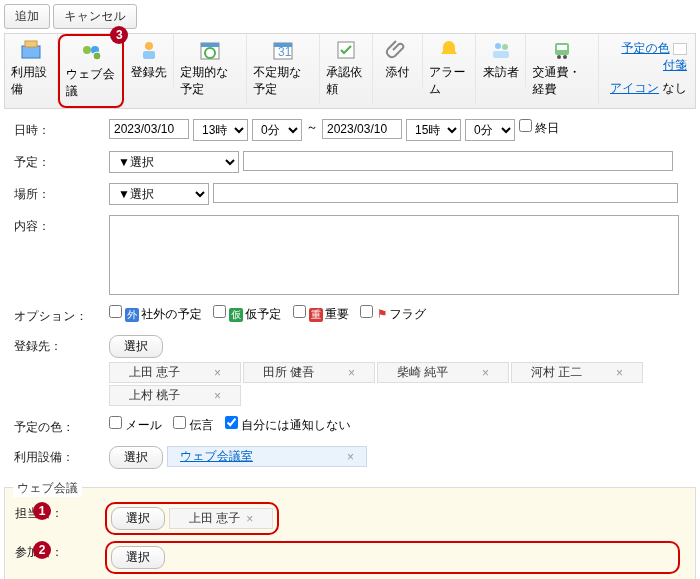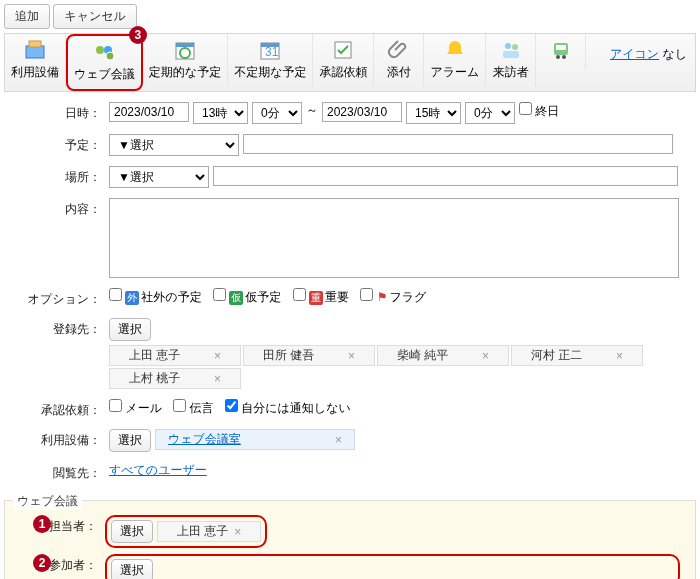--- a/index.html
+++ b/index.html
@@ -8,33 +8,33 @@
 .topbar{margin-bottom:4px}
 .toolbar{border:1px solid #d8d8d8;background:linear-gradient(#fafafa,#f0f0f0);display:flex;align-items:flex-start;padding:0}
 .tb-item{display:flex;flex-direction:column;align-items:center;justify-content:center;padding:4px 6px 6px;border-right:1px solid #e6e6e6;cursor:pointer;min-width:50px;position:relative}
 .tb-item .ic{width:24px;height:24px;margin-bottom:2px}
 .tb-right{margin-left:auto;padding:6px 8px;font-size:11px;text-align:right}
 .tb-right a{color:#0066cc;text-decoration:underline}
 .hl{border:2px solid #d40000;border-radius:8px}
 .badge{position:absolute;top:-10px;right:-6px;width:18px;height:18px;border-radius:50%;background:#b00020;color:#fff;display:flex;align-items:center;justify-content:center;font-weight:bold}
 .form{padding:10px 10px 4px}
 .row{display:flex;align-items:flex-start;margin-bottom:10px}
-.lbl{width:95px;text-align:right;padding-right:8px;padding-top:3px;color:#222}
+.lbl{width:95px;text-align:left;padding-right:8px;padding-top:3px;color:#222}
 .ctrls{flex:1;display:flex;flex-wrap:wrap;align-items:flex-start;gap:4px}
 select,input[type=text],textarea{border:1px solid #aaa;background:#fff;padding:2px 4px;font-size:12px}
 input[type=text].date{width:80px}
 textarea{width:570px;height:80px;resize:none}
 .wide-sel{width:100px}
 .long-sel{width:130px}
 .long-txt{width:430px}
 .vlong-txt{width:465px}
 .mark{display:inline-flex;align-items:center;justify-content:center;width:14px;height:14px;border-radius:2px;color:#fff;font-size:10px;margin-right:2px}
 .mark.blue{background:#3b7dd8}.mark.green{background:#2e9e4f}.mark.red{background:#d43c3c}
 .flag{color:#d43c3c;margin-right:2px}
-.sel-btn{border:1px solid #bbb;background:linear-gradient(#fff,#eee);border-radius:4px;padding:2px 8px;cursor:pointer}
+.sel-btn{border:1px solid #bbb;background:linear-gradient(#fff,#eee);border-radius:9px;padding:2px 14px;cursor:pointer}
 .tag{display:inline-flex;align-items:center;background:#f6f6f6;border:1px solid #ddd;padding:1px 19px;min-width:92px;justify-content:space-between;color:#333}
 .tag .x{color:#999;margin-left:6px;cursor:pointer}
 .tagbox{display:grid;grid-template-columns:repeat(4,132px);gap:2px}
 .link{color:#0066cc;text-decoration:underline}
 .facility{background:#eaf2fb;border:1px solid #cdd9e8;padding:1px 12px;display:inline-flex;align-items:center;min-width:200px;justify-content:space-between}
 .facility .x{color:#999;cursor:pointer}
 .fieldset{border:1px solid #ddd;background:#fdfae9;margin:4px 0;position:relative;padding:14px 10px 10px}
 .fieldset .legend{position:absolute;top:-8px;left:8px;background:#fff;padding:0 4px;color:#444}
 .subrow{display:flex;align-items:flex-start;margin-bottom:6px;position:relative}
 .subrow .lbl{width:90px}
@@ -62,20 +62,27 @@
     <span class="badge">3</span>
     <svg class="ic" viewBox="0 0 24 24">
         <circle cx="8" cy="10" r="4" fill="#8bc34a"></circle>
         <circle cx="16" cy="10" r="4" fill="#42a5f5"></circle>
         <circle cx="18" cy="16" r="4" fill="#7cb342" stroke="#fff"></circle>
       </svg>
       <span>ウェブ会議</span>
   </div>
   <div class="tb-item">
       <svg class="ic" viewBox="0 0 24 24">
+        <circle cx="12" cy="8" r="4" fill="#ffb74d"></circle>
+        <rect x="6" y="13" width="12" height="8" rx="2" fill="#90caf9"></rect>
+      </svg>
+      <span>登録先</span>
+    </div>
+  <div class="tb-item">
+      <svg class="ic" viewBox="0 0 24 24">
         <rect x="3" y="5" width="18" height="16" fill="#fff" stroke="#888"></rect>
         <rect x="3" y="5" width="18" height="4" fill="#5b9bd5"></rect>
         <circle cx="12" cy="15" r="5" fill="none" stroke="#4caf50" stroke-width="2"></circle>
       </svg>
       <span>定期的な予定</span>
     </div>
   <div class="tb-item">
       <svg class="ic" viewBox="0 0 24 24">
         <rect x="3" y="5" width="18" height="16" fill="#fff" stroke="#888"></rect>
         <rect x="3" y="5" width="18" height="4" fill="#5b9bd5"></rect>
@@ -110,22 +117,24 @@
       </svg>
       <span>来訪者</span>
     </div>
   <div class="tb-item">
       <svg class="ic" viewBox="0 0 24 24">
         <rect x="5" y="5" width="14" height="12" rx="2" fill="#81c784"></rect>
         <rect x="7" y="7" width="10" height="5" fill="#fff"></rect>
         <circle cx="9" cy="19" r="2" fill="#555"></circle>
         <circle cx="15" cy="19" r="2" fill="#555"></circle>
       </svg>
+      <span>交通費・経費</span>
     </div>
   <div class="tb-right">
+    <div><a>予定の色</a> <span class="swatch"></span> &nbsp;<a>付箋</a></div>
     <div style="margin-top:6px"><a>アイコン</a> <span>なし</span></div>
   </div>
 </div>
 
 <div class="form">
 
   <div class="row">
     <div class="lbl">日時：</div>
     <div class="ctrls">
       <input type="text" class="date" value="2023/03/10" style="">
@@ -195,45 +204,39 @@
           </span>
         <span class="tag">
             <span>上村 桃子</span>
             <span class="x">×</span>
           </span>
       </div>
     </div>
   </div>
 
   <div class="row">
-    <div class="lbl">承認依頼：</div>
+    <div class="lbl">予定の色：</div>
     <div class="ctrls">
       <label><input type="checkbox" style=""> <span>メール</span></label>&nbsp;
       <label><input type="checkbox" style=""> <span>伝言</span></label>&nbsp;
       <label><input type="checkbox" checked="" style=""> <span>自分には通知しない</span></label>
     </div>
   </div>
 
   <div class="row">
     <div class="lbl">利用設備：</div>
     <div class="ctrls">
       <span class="sel-btn">選択</span>
       <span class="facility">
           <a class="link">ウェブ会議室</a>
           <span class="x">×</span>
         </span>
     </div>
   </div>
 
-  <div class="row">
-    <div class="lbl">閲覧先：</div>
-    <div class="ctrls">
-        <a class="link">すべてのユーザー</a>
-      </div>
-  </div>
 
 </div>
 
 <div class="fieldset">
   <span class="legend">ウェブ会議</span>
 
   <div class="subrow">
     <span class="bubble">1</span>
     <div class="lbl">担当者：</div>
     <div class="redbox">

